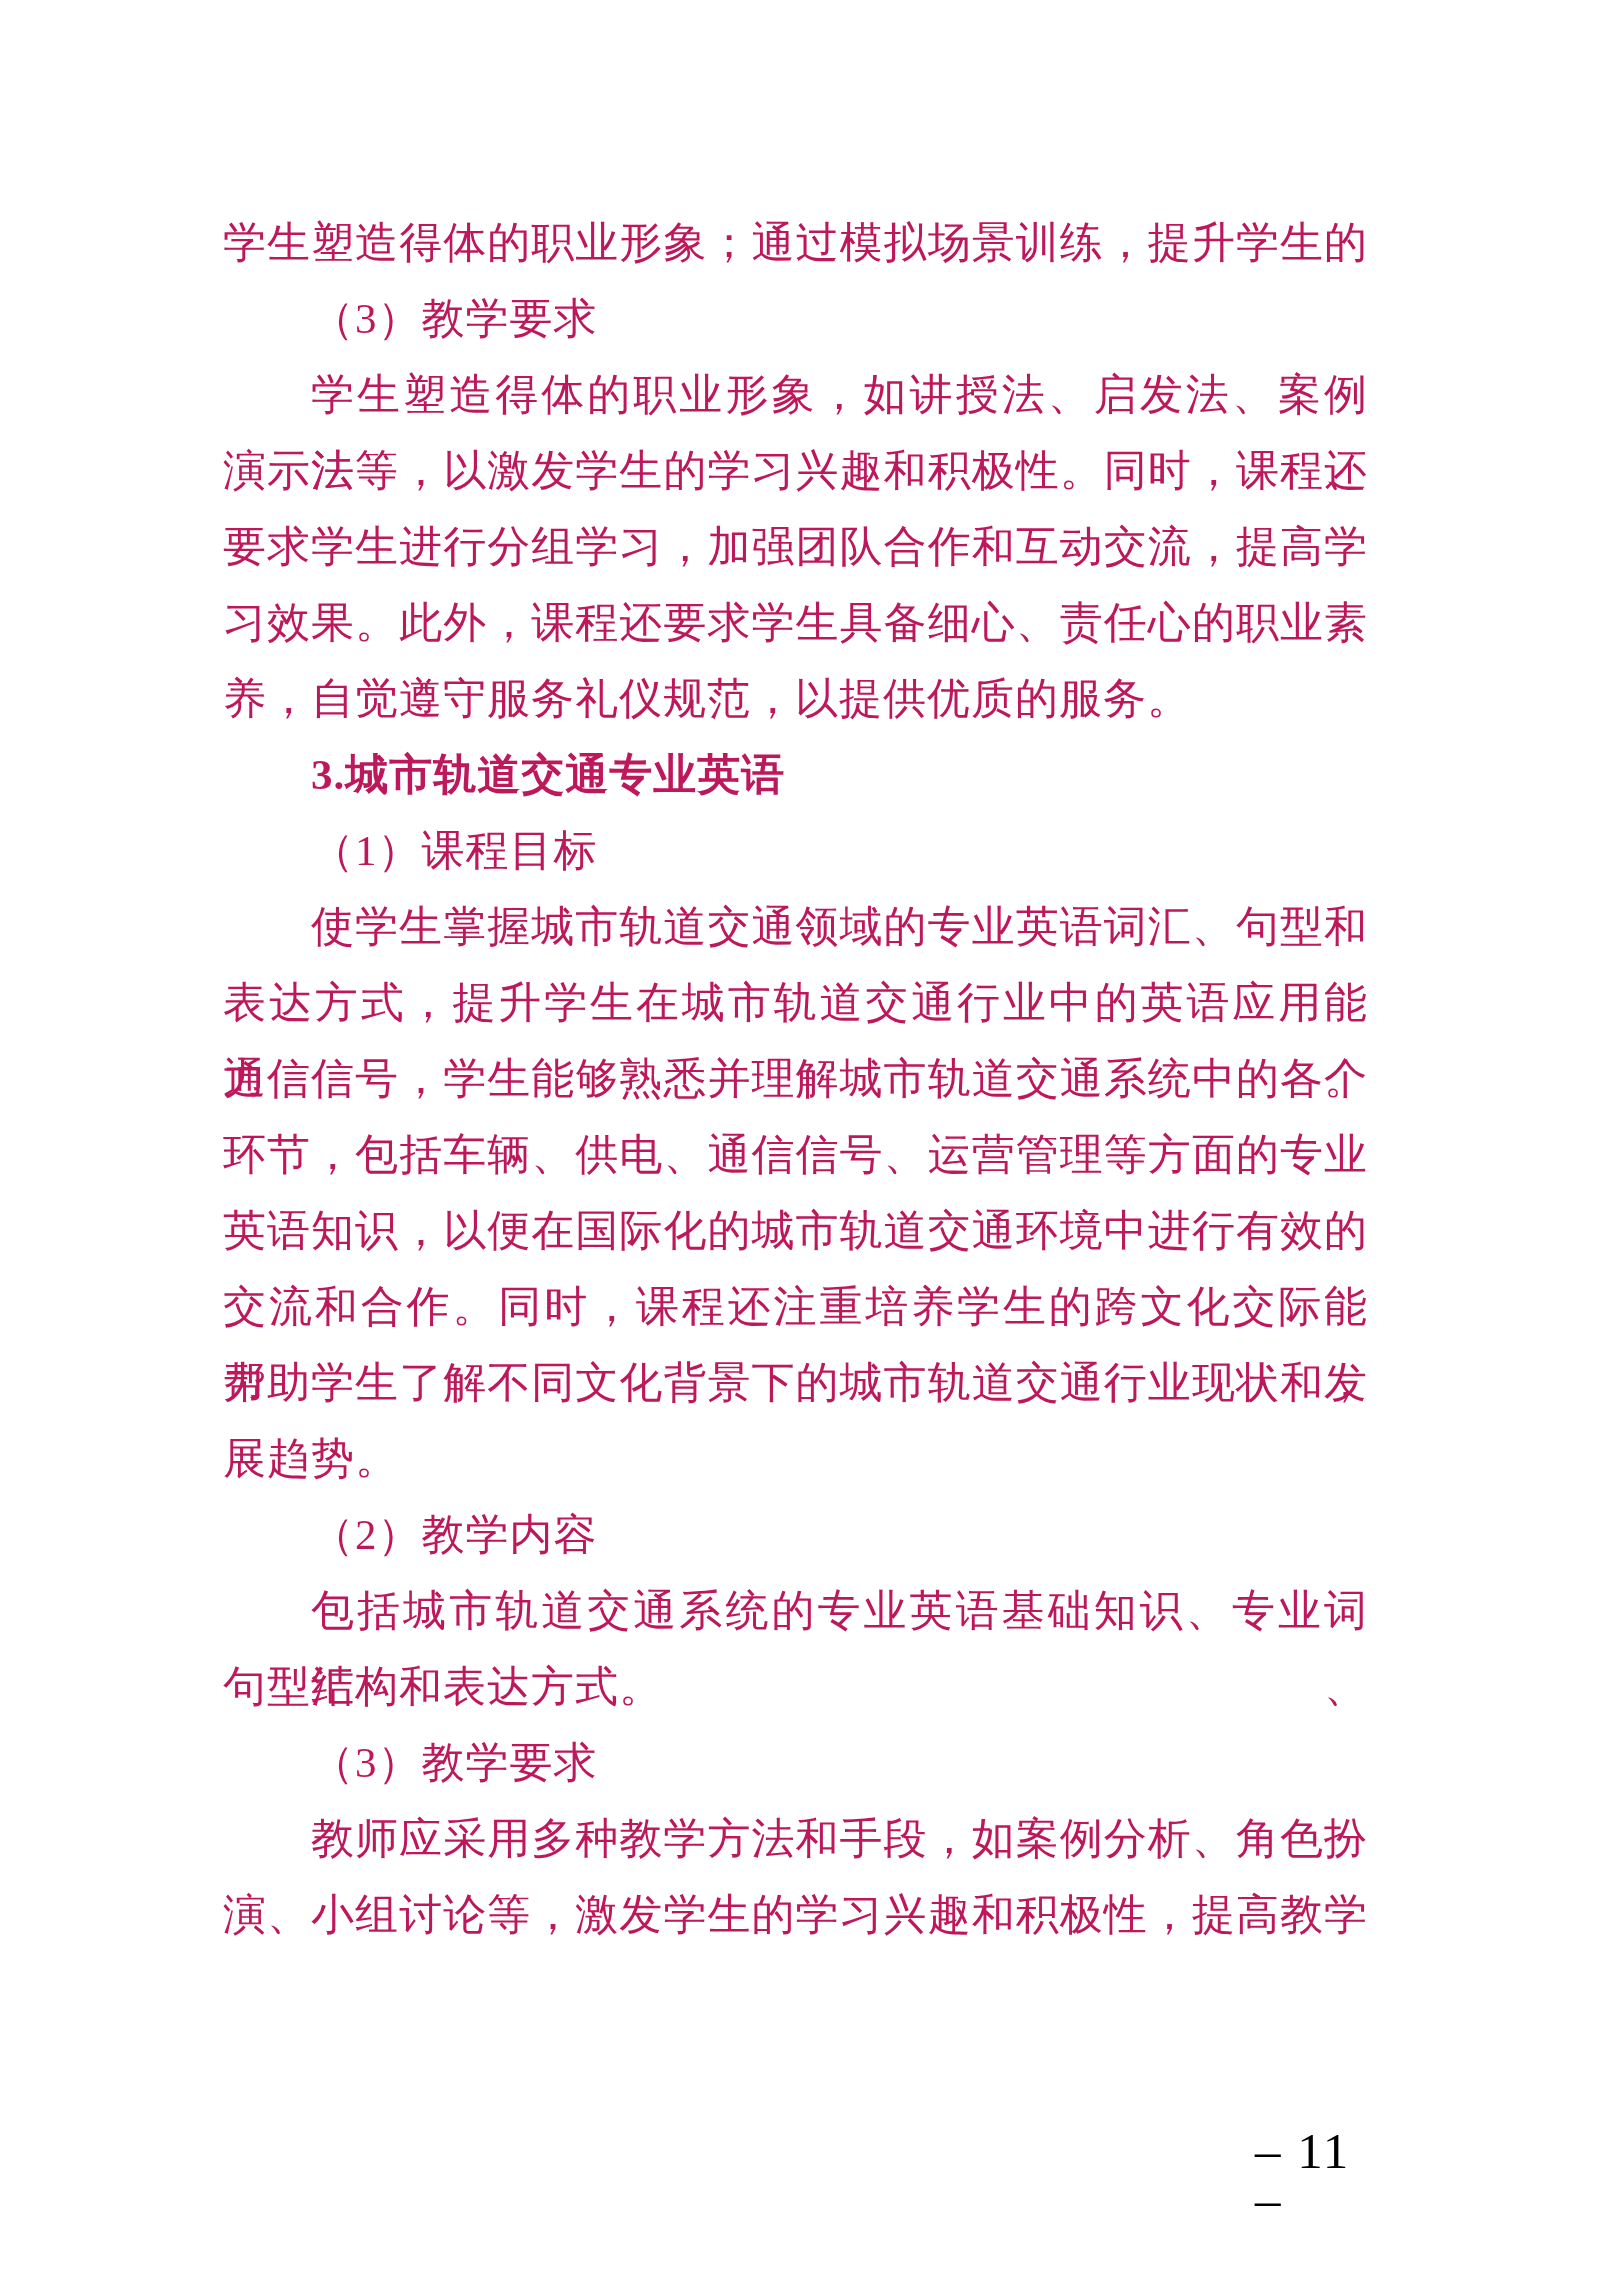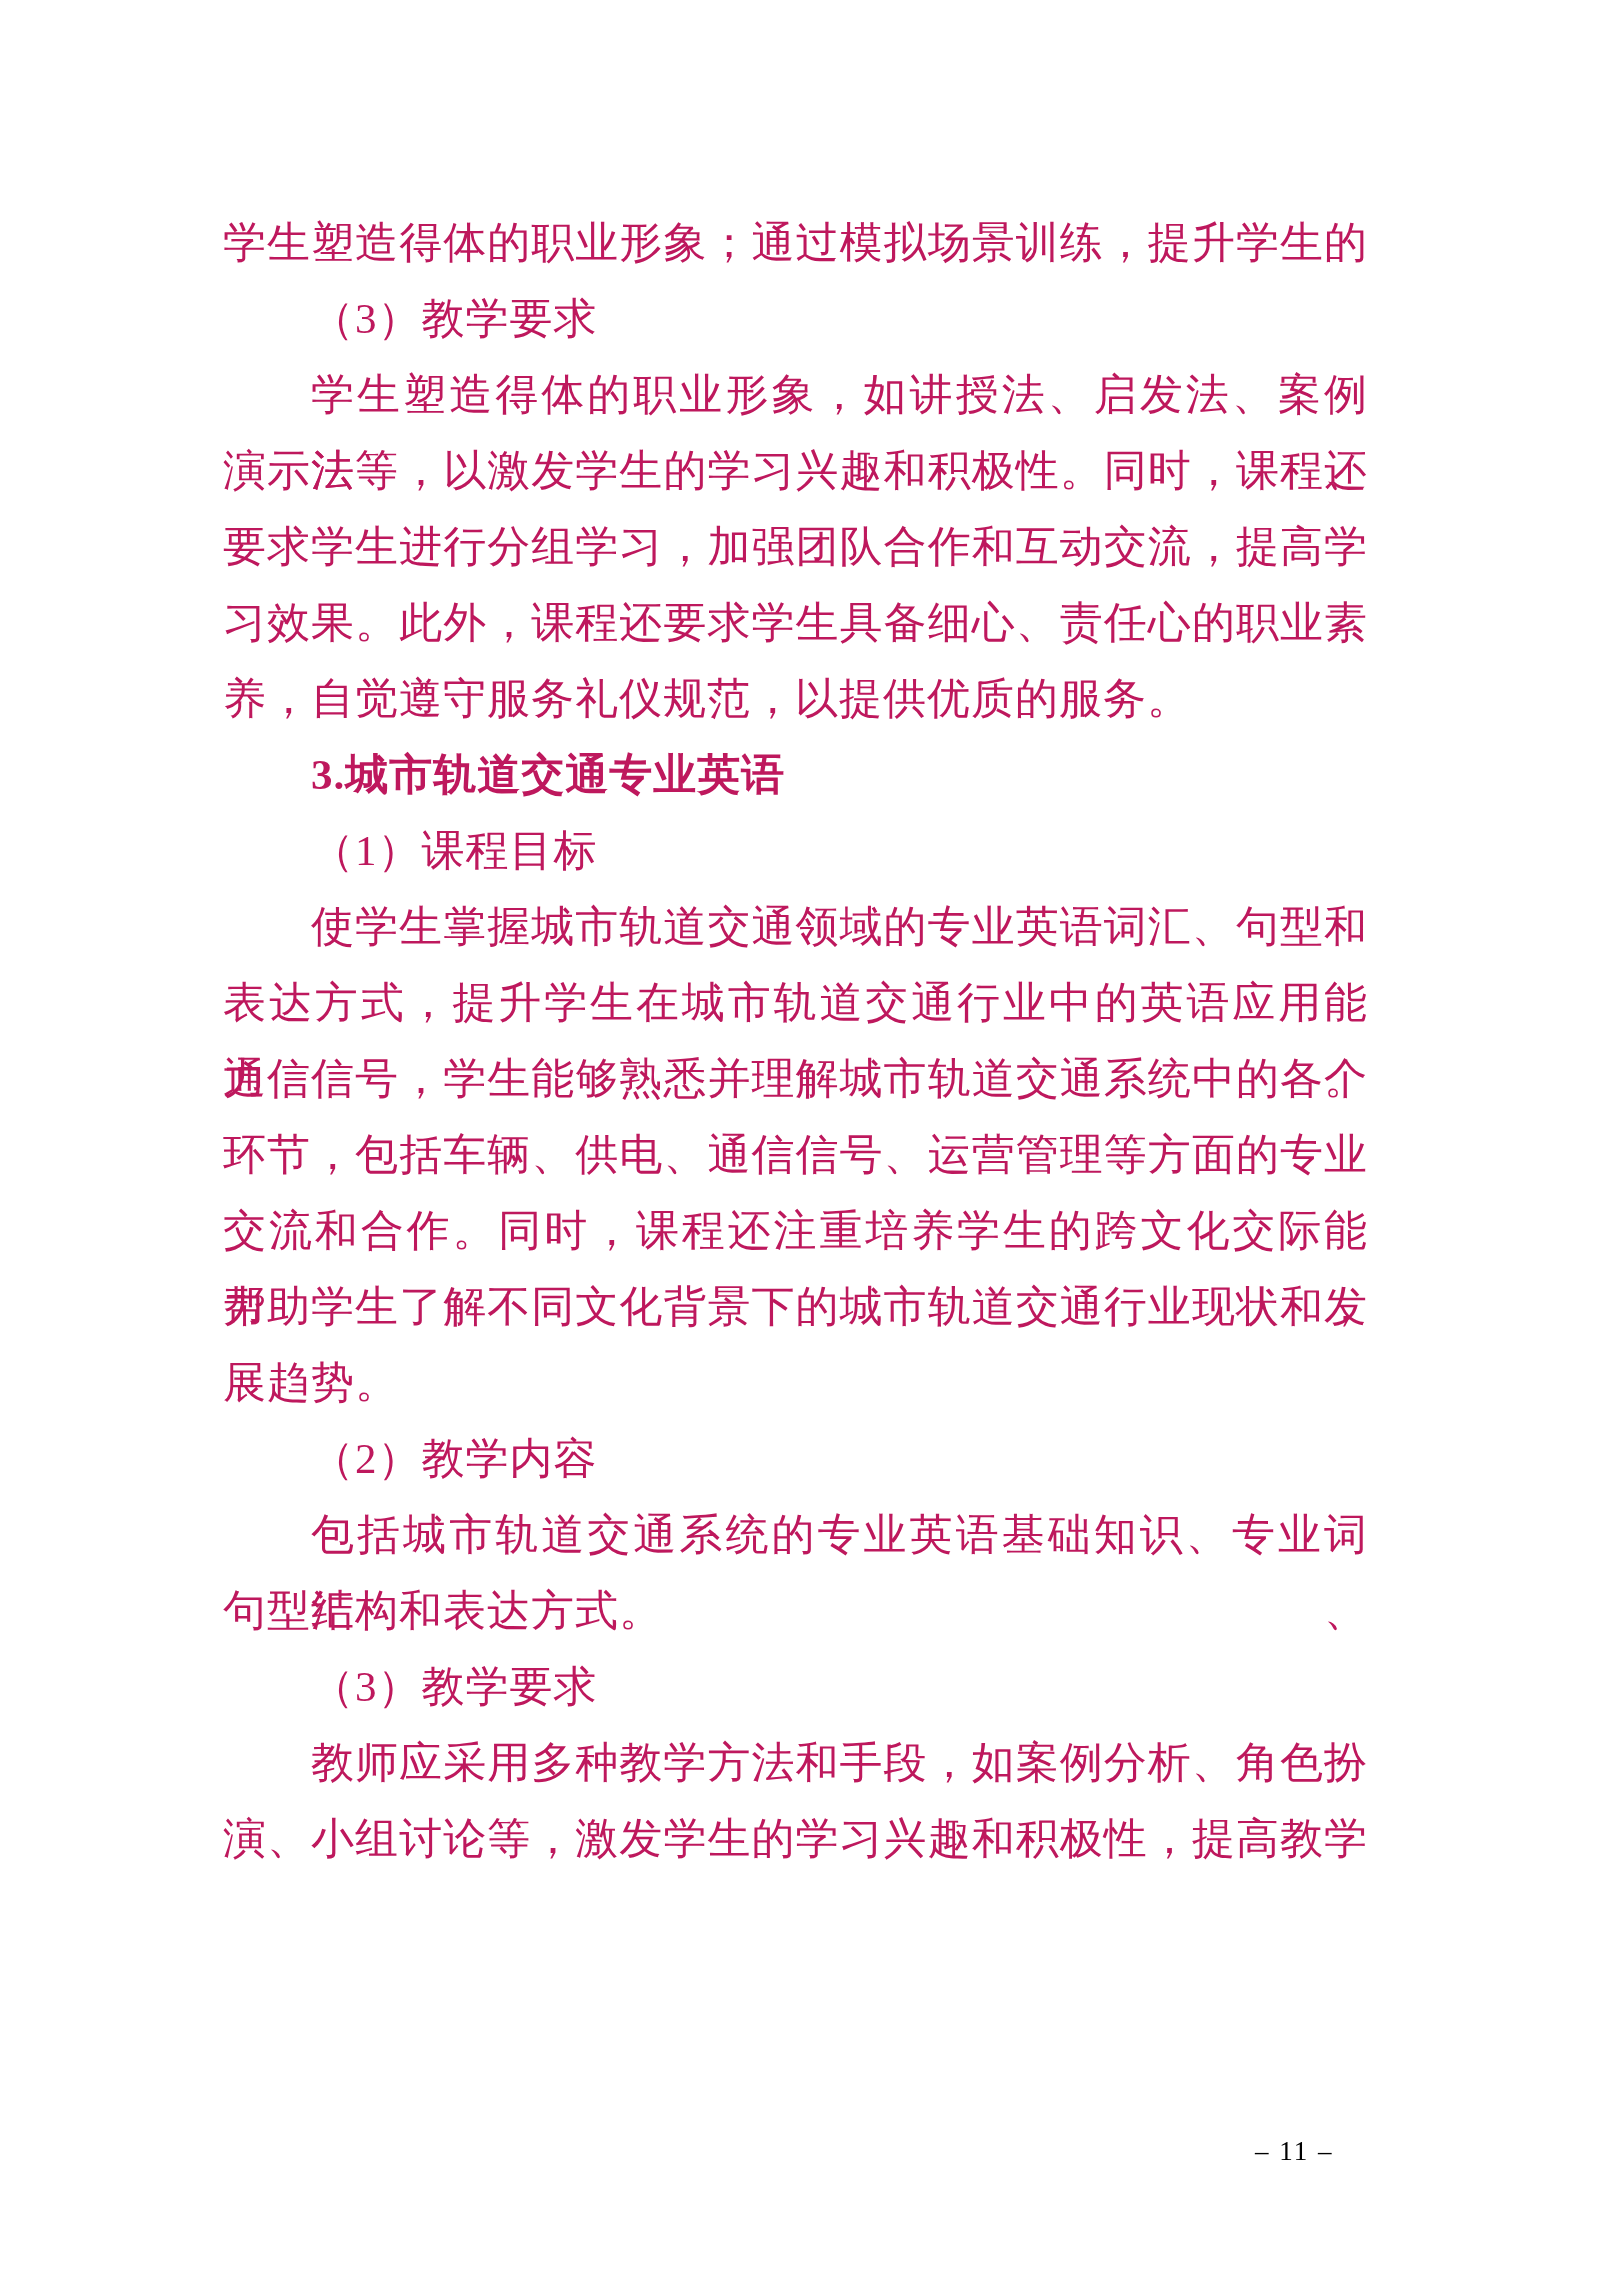--- a/index.html
+++ b/index.html
@@ -44,21 +44,21 @@
     padding-left: 88px;
   }
   .line.bold {
     font-weight: bold;
   }
   .page-number {
     position: absolute;
     left: 1255px;
     top: 2127px;
     width: 127px;
-    font-size: 27px;
+    font-size: 51px;
     line-height: 49px;
     letter-spacing: 2px;
     text-align: left;
     color: #000000;
   }
 </style>
 </head>
 <body>
 
 <div class="page">
@@ -69,20 +69,21 @@
       <div class="line justify">演示法等，以激发学生的学习兴趣和积极性。同时，课程还</div>
       <div class="line justify">要求学生进行分组学习，加强团队合作和互动交流，提高学</div>
       <div class="line justify">习效果。此外，课程还要求学生具备细心、责任心的职业素</div>
       <div class="line">养，自觉遵守服务礼仪规范，以提供优质的服务。</div>
       <div class="line indent bold">3.城市轨道交通专业英语</div>
       <div class="line indent">（1）课程目标</div>
       <div class="line indent justify">使学生掌握城市轨道交通领域的专业英语词汇、句型和</div>
       <div class="line justify">表达方式，提升学生在城市轨道交通行业中的英语应用能力。</div>
       <div class="line justify">通信信号，学生能够熟悉并理解城市轨道交通系统中的各个</div>
       <div class="line justify">环节，包括车辆、供电、通信信号、运营管理等方面的专业</div>
+      <div class="line justify">英语知识，以便在国际化的城市轨道交通环境中进行有效的</div>
       <div class="line justify">交流和合作。同时，课程还注重培养学生的跨文化交际能力，</div>
       <div class="line justify">帮助学生了解不同文化背景下的城市轨道交通行业现状和发</div>
       <div class="line">展趋势。</div>
       <div class="line indent">（2）教学内容</div>
       <div class="line indent justify">包括城市轨道交通系统的专业英语基础知识、专业词汇、</div>
       <div class="line">句型结构和表达方式。</div>
       <div class="line indent">（3）教学要求</div>
       <div class="line indent justify">教师应采用多种教学方法和手段，如案例分析、角色扮</div>
       <div class="line justify">演、小组讨论等，激发学生的学习兴趣和积极性，提高教学</div>
     </div>

